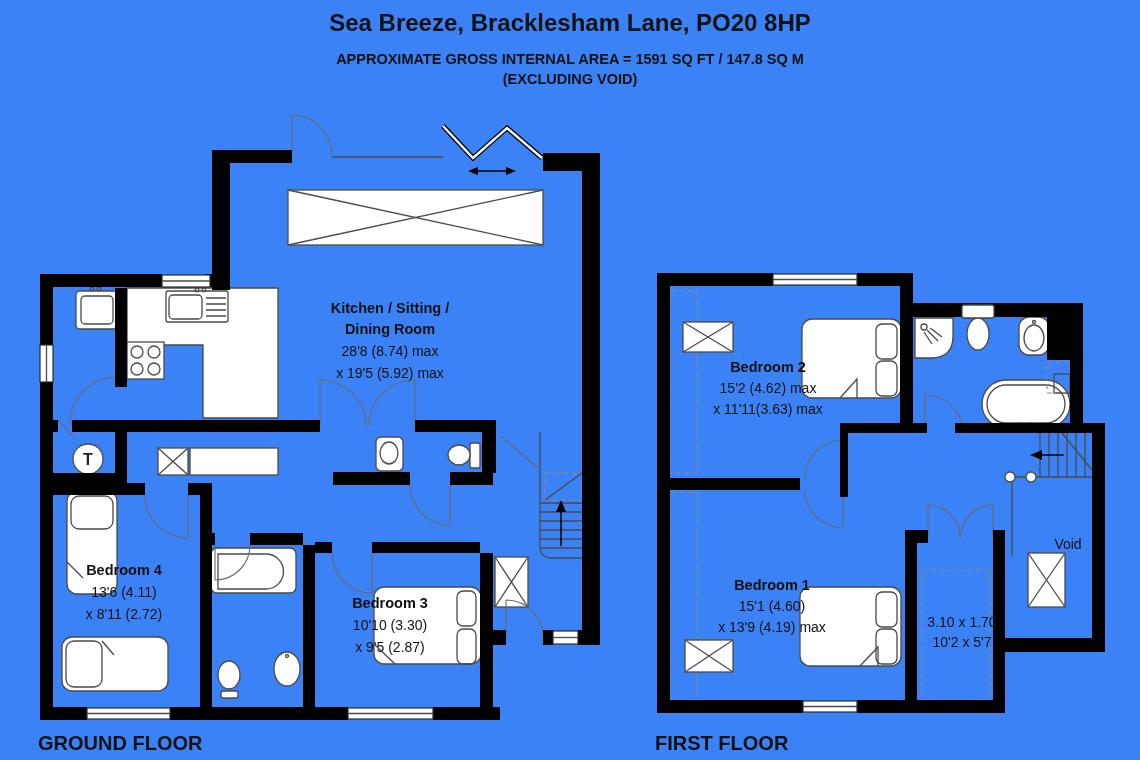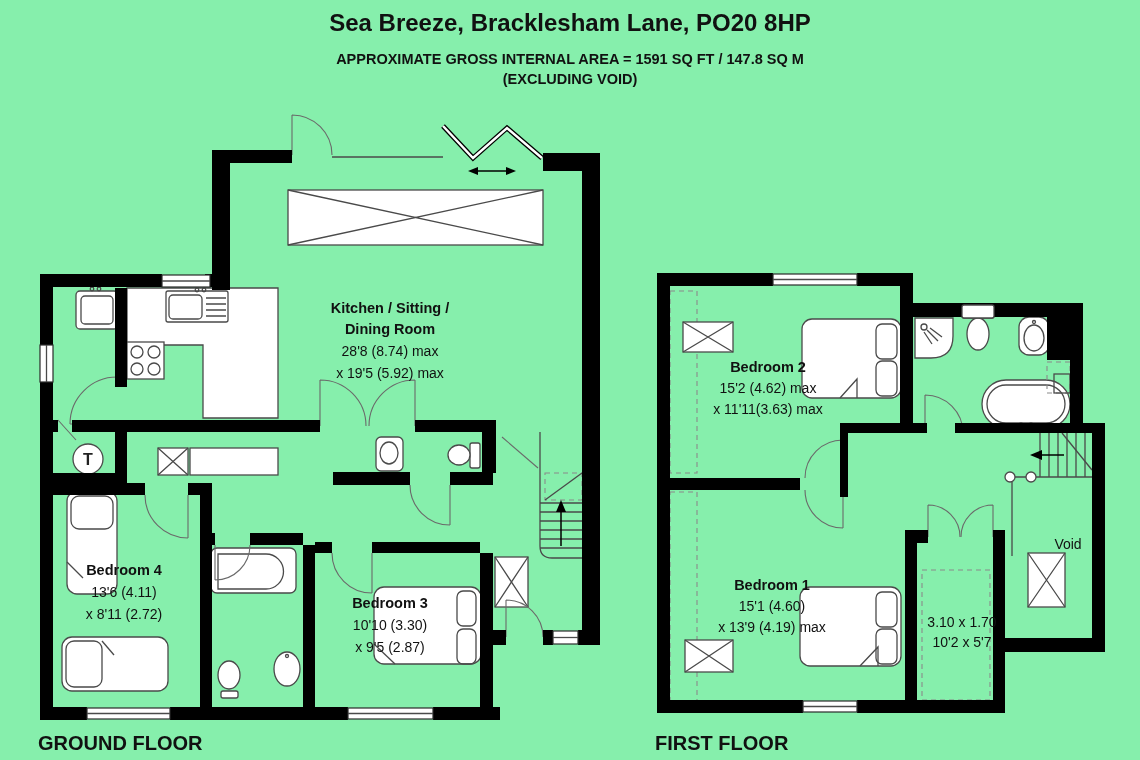--- a/index.html
+++ b/index.html
@@ -1,16 +1,16 @@
 <!DOCTYPE html>
 <html><head>
 <meta charset="utf-8">
 <style>
   html,body{margin:0;padding:0;background:#fff;}
-  .page{position:relative;width:1140px;height:760px;background:#86efac;overflow:hidden;}
+  .page{position:relative;width:1140px;height:760px;background:#3b82f6;overflow:hidden;}
   svg{position:absolute;left:0;top:0;}
   .wall{fill:#000;}
   .ln{fill:none;stroke:#4a4a4a;stroke-width:1.3;}
   .fx{fill:#fff;stroke:#4a4a4a;stroke-width:1.3;}
   .dsh{fill:none;stroke:#8a8a8a;stroke-width:1.1;stroke-dasharray:5 4;}
   .arc{fill:none;stroke:#6a6a6a;stroke-width:1.1;}
   .win{fill:#fff;stroke:#2a2a2a;stroke-width:1.2;}
   .rmname{font:bold 14.5px "Liberation Sans",sans-serif;fill:#111;text-anchor:middle;}
   .rmdim{font:14px "Liberation Sans",sans-serif;fill:#111;text-anchor:middle;}
   .floorlbl{font:bold 20px "Liberation Sans",sans-serif;fill:#111;}

